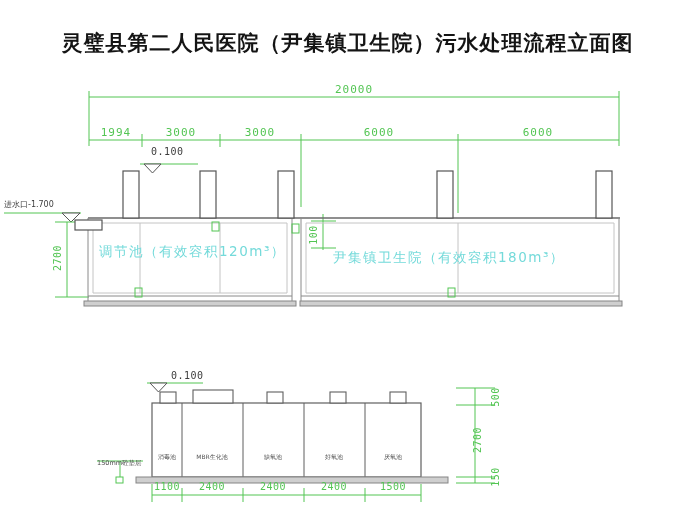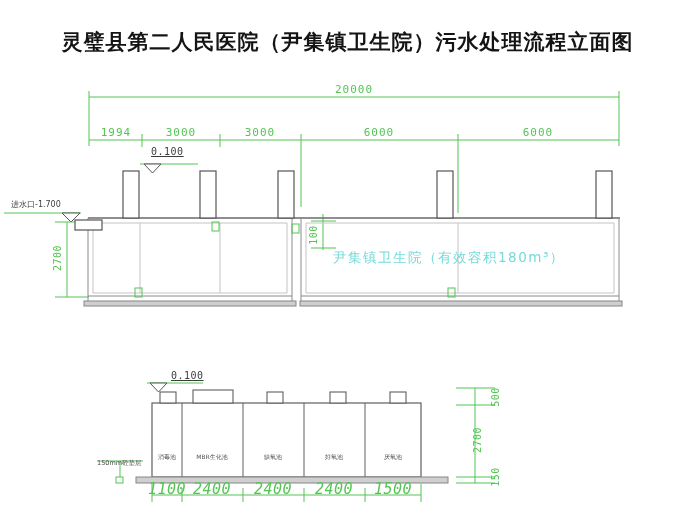--- a/index.html
+++ b/index.html
@@ -1,29 +1,29 @@
 <!DOCTYPE html>
 <html><head>
 <meta charset="utf-8">
 <style>
   html,body{margin:0;padding:0;background:#fff;}
   #canvas{position:relative;width:695px;height:519px;background:#fff;overflow:hidden;
           font-family:"DejaVu Sans",sans-serif;}
   #drawing{position:absolute;left:0;top:0;}
   .lbl{position:absolute;white-space:nowrap;line-height:1;}
-  .title{left:0;right:0;top:33px;text-align:center;font-family:Liberation Mono, monospace;
+  .title{left:0;right:0;top:33px;text-align:center;font-family:Liberation Serif, serif;
          font-size:21px;font-weight:600;color:#141414;letter-spacing:1px;}
   .dim{color:#53c553;font-family:"DejaVu Sans Mono",monospace;font-size:11px;
        letter-spacing:1px;font-weight:400;}
   .dim-s{font-size:10px;letter-spacing:0.5px;}
-  .dim-xs{font-size:15px;letter-spacing:0.5px;font-style:italic;}
+  .dim-xs{font-size:10px;letter-spacing:0.5px;}
   .ctr{text-align:center;}
   .rot{transform:rotate(-90deg);transform-origin:50% 50%;}
   .cyan{color:#74dada;font-size:13.5px;letter-spacing:1.5px;font-weight:400;}
-  .dark{color:#3c3c3c;text-decoration:underline;}
+  .dark{color:#3c3c3c;}
   .tinynote{font-size:6.5px;color:#4a4a4a;letter-spacing:0;margin-top:8px;}
   .comp{font-size:6px;color:#555;letter-spacing:0;}
   .inlet{font-size:8px;color:#3c3c3c;letter-spacing:0;}
 </style>
 </head>
 <body>
 
 <div id="canvas">
 
   <svg id="drawing" width="695" height="519" viewBox="0 0 695 519">
@@ -167,26 +167,27 @@
 
   <div class="lbl dim ctr" style="left:274px;top:84px;width:160px;">20000</div>
   <div class="lbl dim ctr" style="left:86px;top:127px;width:60px;">1994</div>
   <div class="lbl dim ctr" style="left:151px;top:127px;width:60px;">3000</div>
   <div class="lbl dim ctr" style="left:230px;top:127px;width:60px;">3000</div>
   <div class="lbl dim ctr" style="left:349px;top:127px;width:60px;">6000</div>
   <div class="lbl dim ctr" style="left:508px;top:127px;width:60px;">6000</div>
 
   <div class="lbl dim dim-s dark" style="left:151px;top:147px;">0.100</div>
 
-  <div class="lbl inlet" style="left:11px;top:201px;">进水口-1.700</div>
+  <div class="lbl inlet" style="left:4px;top:201px;">进水口-1.700</div>
 
   <div class="lbl dim dim-s ctr rot" style="left:43px;top:252px;width:32px;height:12px;">2700</div>
 
   <div class="lbl dim dim-s ctr rot" style="left:301px;top:229px;width:28px;height:12px;">100</div>
 
+  <div class="lbl cyan" style="left:99px;top:245px;">调节池（有效容积120m³）</div>
   <div class="lbl cyan" style="left:333px;top:251px;">尹集镇卫生院（有效容积180m³）</div>
 
   <div class="lbl dim dim-s dark" style="left:171px;top:371px;">0.100</div>
 
   <div class="lbl tinynote" style="left:97px;top:452px;">150mm砼垫层</div>
 
   <div class="lbl comp ctr" style="left:139px;top:454px;width:56px;">消毒池</div>
   <div class="lbl comp ctr" style="left:184px;top:454px;width:56px;">MBR生化池</div>
   <div class="lbl comp ctr" style="left:245px;top:454px;width:56px;">缺氧池</div>
   <div class="lbl comp ctr" style="left:306px;top:454px;width:56px;">好氧池</div>

